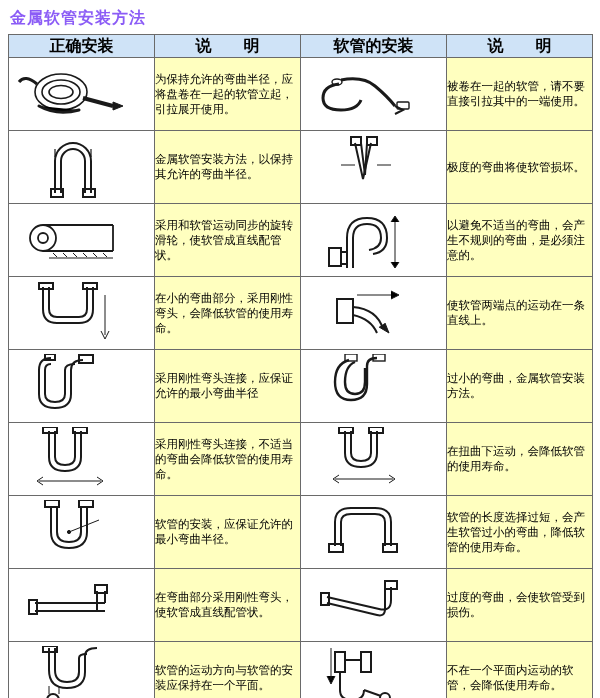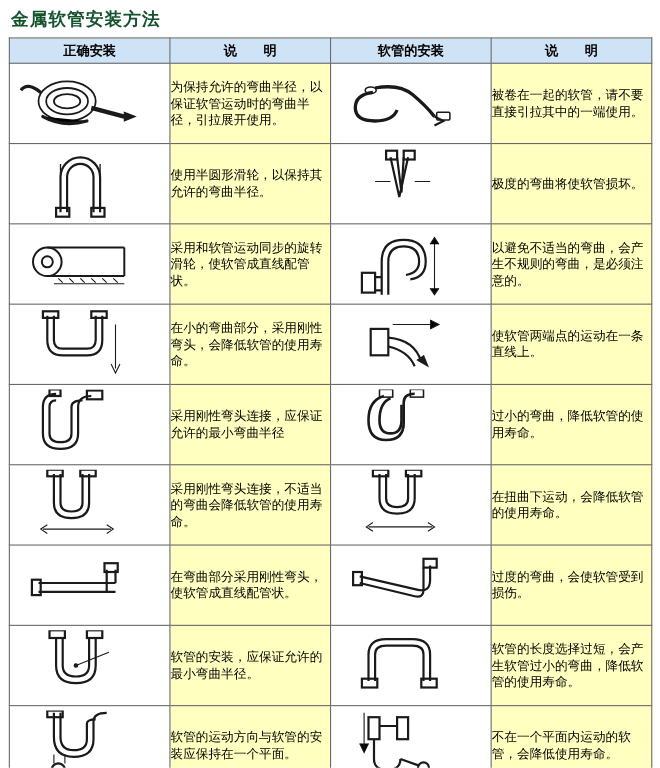--- a/index.html
+++ b/index.html
@@ -18,38 +18,38 @@
     position: relative;
     width: 600px;
     height: 698px;
     box-sizing: border-box;
     padding: 6px 8px 0 8px;
   }
   #title {
     font-size: 16px;
     font-weight: bold;
     letter-spacing: 1px;
-    color: #14532d;
+    color: #8b5cf6;
     margin: 2px 0 6px 2px;
     line-height: 20px;
   }
   table.tbl {
     border-collapse: collapse;
     width: 584px;
     table-layout: fixed;
     border: 1px solid #6a6a6a;
   }
   table.tbl td, table.tbl th {
     border: 1px solid #6a6a6a;
     padding: 0;
     vertical-align: middle;
   }
   thead th {
     background: #cfe3f7;
-    font-size: 12px;
+    font-size: 16px;
     font-weight: bold;
     height: 22px;
     text-align: center;
     color: #000;
   }
   col.img-col { width: 146px; }
   col.txt-col { width: 146px; }
 
   td.img-cell {
     background: #ffffff;
@@ -105,21 +105,21 @@
                 <path d="M74 36 L104 44" stroke-width="4"></path>
                 <path d="M104 40 l10 4 -10 4 z" fill="#1a1a1a" stroke-width="1"></path>
                 <path d="M28 22 q-12 -10 -18 -2" stroke-width="3"></path>
               </g>
               <g stroke="#1a1a1a" stroke-width="3" stroke-linecap="round">
                 <path d="M30 44 q18 10 40 4"></path>
               </g>
             </svg>
           </span>
         </td>
-        <td class="txt-cell">为保持允许的弯曲半径，以保证软管运动时的弯曲半径，引拉展开使用。</td>
+        <td class="txt-cell">为保持允许的弯曲半径，应将盘卷在一起的软管立起，引拉展开使用。</td>
         <td class="img-cell">
           <span class="fig">
             <svg width="130" height="64" viewBox="0 0 130 64">
               <g fill="none" stroke="#1a1a1a" stroke-width="3">
                 <path d="M38 22 q-16 2 -16 14 t18 12 q16 0 20 -10"></path>
                 <path d="M40 18 q22 -4 34 6 t20 20"></path>
                 <path d="M94 44 l8 4 -8 4" stroke-width="2"></path>
               </g>
               <g fill="none" stroke="#1a1a1a" stroke-width="1.4">
                 <ellipse cx="36" cy="20" rx="5" ry="3"></ellipse>
@@ -140,21 +140,21 @@
                 <path d="M52 58 L52 26 A12 12 0 0 1 76 26 L76 58"></path>
                 <rect x="42" y="54" width="12" height="8"></rect>
                 <rect x="74" y="54" width="12" height="8"></rect>
               </g>
               <g fill="none" stroke="#1a1a1a" stroke-width="1.2">
                 <path d="M46 14 L46 22 M82 14 L82 22"></path>
               </g>
             </svg>
           </span>
         </td>
-        <td class="txt-cell">使用半圆形滑轮，以保持其允许的弯曲半径。</td>
+        <td class="txt-cell">金属软管安装方法，以保持其允许的弯曲半径。</td>
         <td class="img-cell">
           <span class="fig">
             <svg width="130" height="64" viewBox="0 0 130 64">
               <g fill="none" stroke="#1a1a1a" stroke-width="2">
                 <path d="M54 8 L62 44 L70 8"></path>
                 <path d="M60 8 L64 40 L66 8"></path>
                 <rect x="50" y="2" width="10" height="8"></rect>
                 <rect x="66" y="2" width="10" height="8"></rect>
                 <path d="M40 30 L54 30 M76 30 L90 30" stroke-width="1"></path>
               </g>
@@ -257,21 +257,21 @@
                 <path d="M48 6 q-14 4 -14 22 q0 18 16 18 q16 0 16 -16 L66 12 q0 -8 10 -8"></path>
                 <path d="M54 8 q-10 4 -10 20 q0 12 10 12 q10 0 10 -12 L64 14"></path>
               </g>
               <g fill="none" stroke="#1a1a1a" stroke-width="1.4">
                 <rect x="44" y="0" width="12" height="7"></rect>
                 <rect x="72" y="0" width="12" height="7"></rect>
               </g>
             </svg>
           </span>
         </td>
-        <td class="txt-cell">过小的弯曲，降低软管的使用寿命。</td>
+        <td class="txt-cell">过小的弯曲，金属软管安装方法。</td>
       </tr>
 
       <tr>
         <td class="img-cell">
           <span class="fig">
             <svg width="130" height="64" viewBox="0 0 130 64">
               <g fill="none" stroke="#1a1a1a" stroke-width="2">
                 <path d="M40 4 L40 30 q0 14 16 14 q16 0 16 -14 L72 4"></path>
                 <path d="M46 4 L46 30 q0 8 10 8 q10 0 10 -8 L66 4"></path>
                 <rect x="34" y="0" width="14" height="6"></rect>
@@ -298,20 +298,53 @@
           </span>
         </td>
         <td class="txt-cell">在扭曲下运动，会降低软管的使用寿命。</td>
       </tr>
 
       <tr>
         <td class="img-cell">
           <span class="fig">
             <svg width="130" height="64" viewBox="0 0 130 64">
               <g fill="none" stroke="#1a1a1a" stroke-width="2">
+                <path d="M42 6 L42 32 q0 16 18 16 q18 0 18 -16 L78 6"></path>
+                <path d="M48 6 L48 32 q0 10 12 10 q12 0 12 -10 L72 6"></path>
+                <rect x="36" y="0" width="14" height="7"></rect>
+                <rect x="70" y="0" width="14" height="7"></rect>
+              </g>
+              <g stroke="#1a1a1a" stroke-width="1">
+                <path d="M60 32 L90 20"></path>
+                <circle cx="60" cy="32" r="1.6" fill="#1a1a1a"></circle>
+              </g>
+            </svg>
+          </span>
+        </td>
+        <td class="txt-cell">软管的安装，应保证允许的最小弯曲半径。</td>
+        <td class="img-cell">
+          <span class="fig">
+            <svg width="130" height="64" viewBox="0 0 130 64">
+              <g fill="none" stroke="#1a1a1a" stroke-width="2">
+                <path d="M34 46 L34 22 q0 -14 16 -14 L74 8 q16 0 16 14 L90 46"></path>
+                <path d="M40 46 L40 22 q0 -8 10 -8 L74 14 q10 0 10 8 L84 46"></path>
+                <rect x="28" y="44" width="14" height="8"></rect>
+                <rect x="82" y="44" width="14" height="8"></rect>
+              </g>
+            </svg>
+          </span>
+        </td>
+        <td class="txt-cell">软管的长度选择过短，会产生软管过小的弯曲，降低软管的使用寿命。</td>
+      </tr>
+
+      <tr>
+        <td class="img-cell">
+          <span class="fig">
+            <svg width="130" height="64" viewBox="0 0 130 64">
+              <g fill="none" stroke="#1a1a1a" stroke-width="2">
                 <path d="M26 30 L96 30"></path>
                 <path d="M26 38 L96 38"></path>
                 <path d="M96 30 L96 18"></path>
                 <path d="M88 38 L88 18"></path>
                 <rect x="20" y="27" width="8" height="14"></rect>
                 <rect x="86" y="12" width="12" height="8"></rect>
               </g>
             </svg>
           </span>
         </td>
@@ -329,53 +362,20 @@
           </span>
         </td>
         <td class="txt-cell">过度的弯曲，会使软管受到损伤。</td>
       </tr>
 
       <tr>
         <td class="img-cell">
           <span class="fig">
             <svg width="130" height="64" viewBox="0 0 130 64">
               <g fill="none" stroke="#1a1a1a" stroke-width="2">
-                <path d="M42 6 L42 32 q0 16 18 16 q18 0 18 -16 L78 6"></path>
-                <path d="M48 6 L48 32 q0 10 12 10 q12 0 12 -10 L72 6"></path>
-                <rect x="36" y="0" width="14" height="7"></rect>
-                <rect x="70" y="0" width="14" height="7"></rect>
-              </g>
-              <g stroke="#1a1a1a" stroke-width="1">
-                <path d="M60 32 L90 20"></path>
-                <circle cx="60" cy="32" r="1.6" fill="#1a1a1a"></circle>
-              </g>
-            </svg>
-          </span>
-        </td>
-        <td class="txt-cell">软管的安装，应保证允许的最小弯曲半径。</td>
-        <td class="img-cell">
-          <span class="fig">
-            <svg width="130" height="64" viewBox="0 0 130 64">
-              <g fill="none" stroke="#1a1a1a" stroke-width="2">
-                <path d="M34 46 L34 22 q0 -14 16 -14 L74 8 q16 0 16 14 L90 46"></path>
-                <path d="M40 46 L40 22 q0 -8 10 -8 L74 14 q10 0 10 8 L84 46"></path>
-                <rect x="28" y="44" width="14" height="8"></rect>
-                <rect x="82" y="44" width="14" height="8"></rect>
-              </g>
-            </svg>
-          </span>
-        </td>
-        <td class="txt-cell">软管的长度选择过短，会产生软管过小的弯曲，降低软管的使用寿命。</td>
-      </tr>
-
-      <tr>
-        <td class="img-cell">
-          <span class="fig">
-            <svg width="130" height="64" viewBox="0 0 130 64">
-              <g fill="none" stroke="#1a1a1a" stroke-width="2">
                 <path d="M40 2 L40 24 q0 18 18 18 q18 0 18 -16 L76 10 q0 -8 12 -8"></path>
                 <path d="M46 2 L46 24 q0 12 12 12 q12 0 12 -10 L70 12 q0 -4 8 -4"></path>
                 <rect x="34" y="0" width="14" height="6"></rect>
                 <circle cx="44" cy="54" r="6"></circle>
                 <path d="M40 48 L40 40 M50 48 L50 40" stroke-width="1"></path>
               </g>
             </svg>
           </span>
         </td>
         <td class="txt-cell">软管的运动方向与软管的安装应保持在一个平面。</td>

